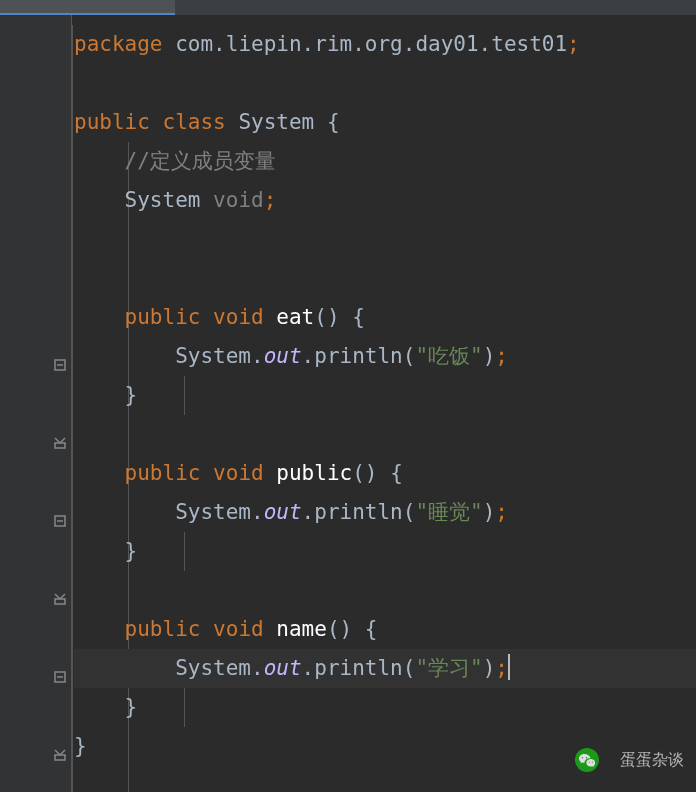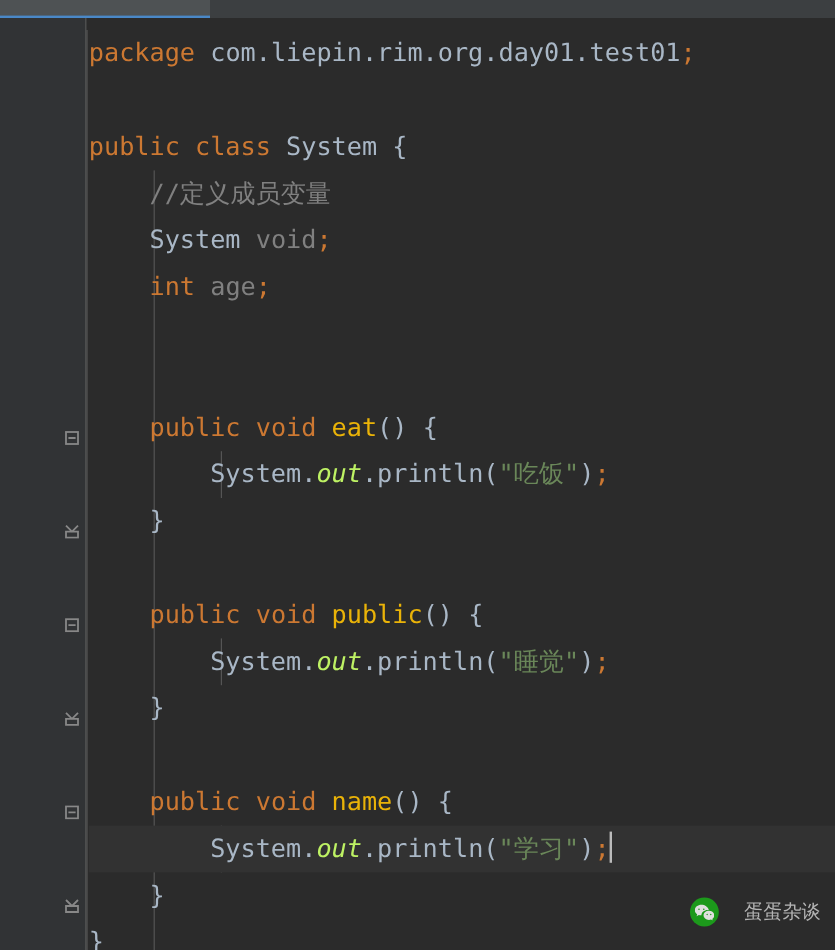--- a/index.html
+++ b/index.html
@@ -101,24 +101,24 @@
     }
     .vline-3c {
       position: absolute;
       left: 112px;
       top: 673px;
       width: 1px;
       height: 39px;
       background: #555;
     }
     .kw { color: #cc7832; }
-    .cls { color: #eab308; }
+    .cls { color: #ffffff; }
     .dim { color: #808080; }
     .comm { color: #808080; }
-    .field { color: #bef264; font-style: italic; }
+    .field { color: #c4b5fd; font-style: italic; }
     .str { color: #6a8759; }
     .paren { color: #a9b7c6; }
     .txt { color: #a9b7c6; }
     .cursor {
       display: inline-block;
       width: 2px;
       height: 26px;
       background: #bbb;
       vertical-align: middle;
       margin-bottom: 4px;
@@ -192,21 +192,20 @@
     <div class="vline-2"></div>
     <div class="vline-3a"></div>
     <div class="vline-3b"></div>
     <div class="vline-3c"></div>
 
     <div class="line"><span class="kw">package</span><span class="txt"> </span><span class="txt">com.liepin.rim.org.day01.test01</span><span class="kw">;</span></div>
     <div class="line"></div>
     <div class="line"><span class="kw">public</span><span class="txt"> </span><span class="kw">class</span><span class="txt"> </span><span class="txt">System</span><span class="txt"> </span><span class="paren">{</span></div>
     <div class="line"><span class="txt">    </span><span class="comm">//定义成员变量</span></div>
     <div class="line"><span class="txt">    </span><span class="txt">System</span><span class="txt"> </span><span class="dim">void</span><span class="kw">;</span></div>
-    <div class="line"><span class="txt">    </span><span class="kw">int</span><span class="txt"> </span><span class="dim">age</span><span class="kw">;</span></div>
     <div class="line"></div>
     <div class="line"><span class="txt">    </span></div>
     <div class="line"><span class="txt">    </span><span class="kw">public</span><span class="txt"> </span><span class="kw">void</span><span class="txt"> </span><span class="cls">eat</span><span class="paren">()</span><span class="txt"> </span><span class="paren">{</span></div>
     <div class="line"><span class="txt">        </span><span class="txt">System.</span><span class="field">out</span><span class="txt">.println(</span><span class="str">"吃饭"</span><span class="paren">)</span><span class="kw">;</span></div>
     <div class="line"><span class="txt">    </span><span class="paren">}</span></div>
     <div class="line"></div>
     <div class="line"><span class="txt">    </span><span class="kw">public</span><span class="txt"> </span><span class="kw">void</span><span class="txt"> </span><span class="cls">public</span><span class="paren">()</span><span class="txt"> </span><span class="paren">{</span></div>
     <div class="line"><span class="txt">        </span><span class="txt">System.</span><span class="field">out</span><span class="txt">.println(</span><span class="str">"睡觉"</span><span class="paren">)</span><span class="kw">;</span></div>
     <div class="line"><span class="txt">    </span><span class="paren">}</span></div>
     <div class="line"></div>

